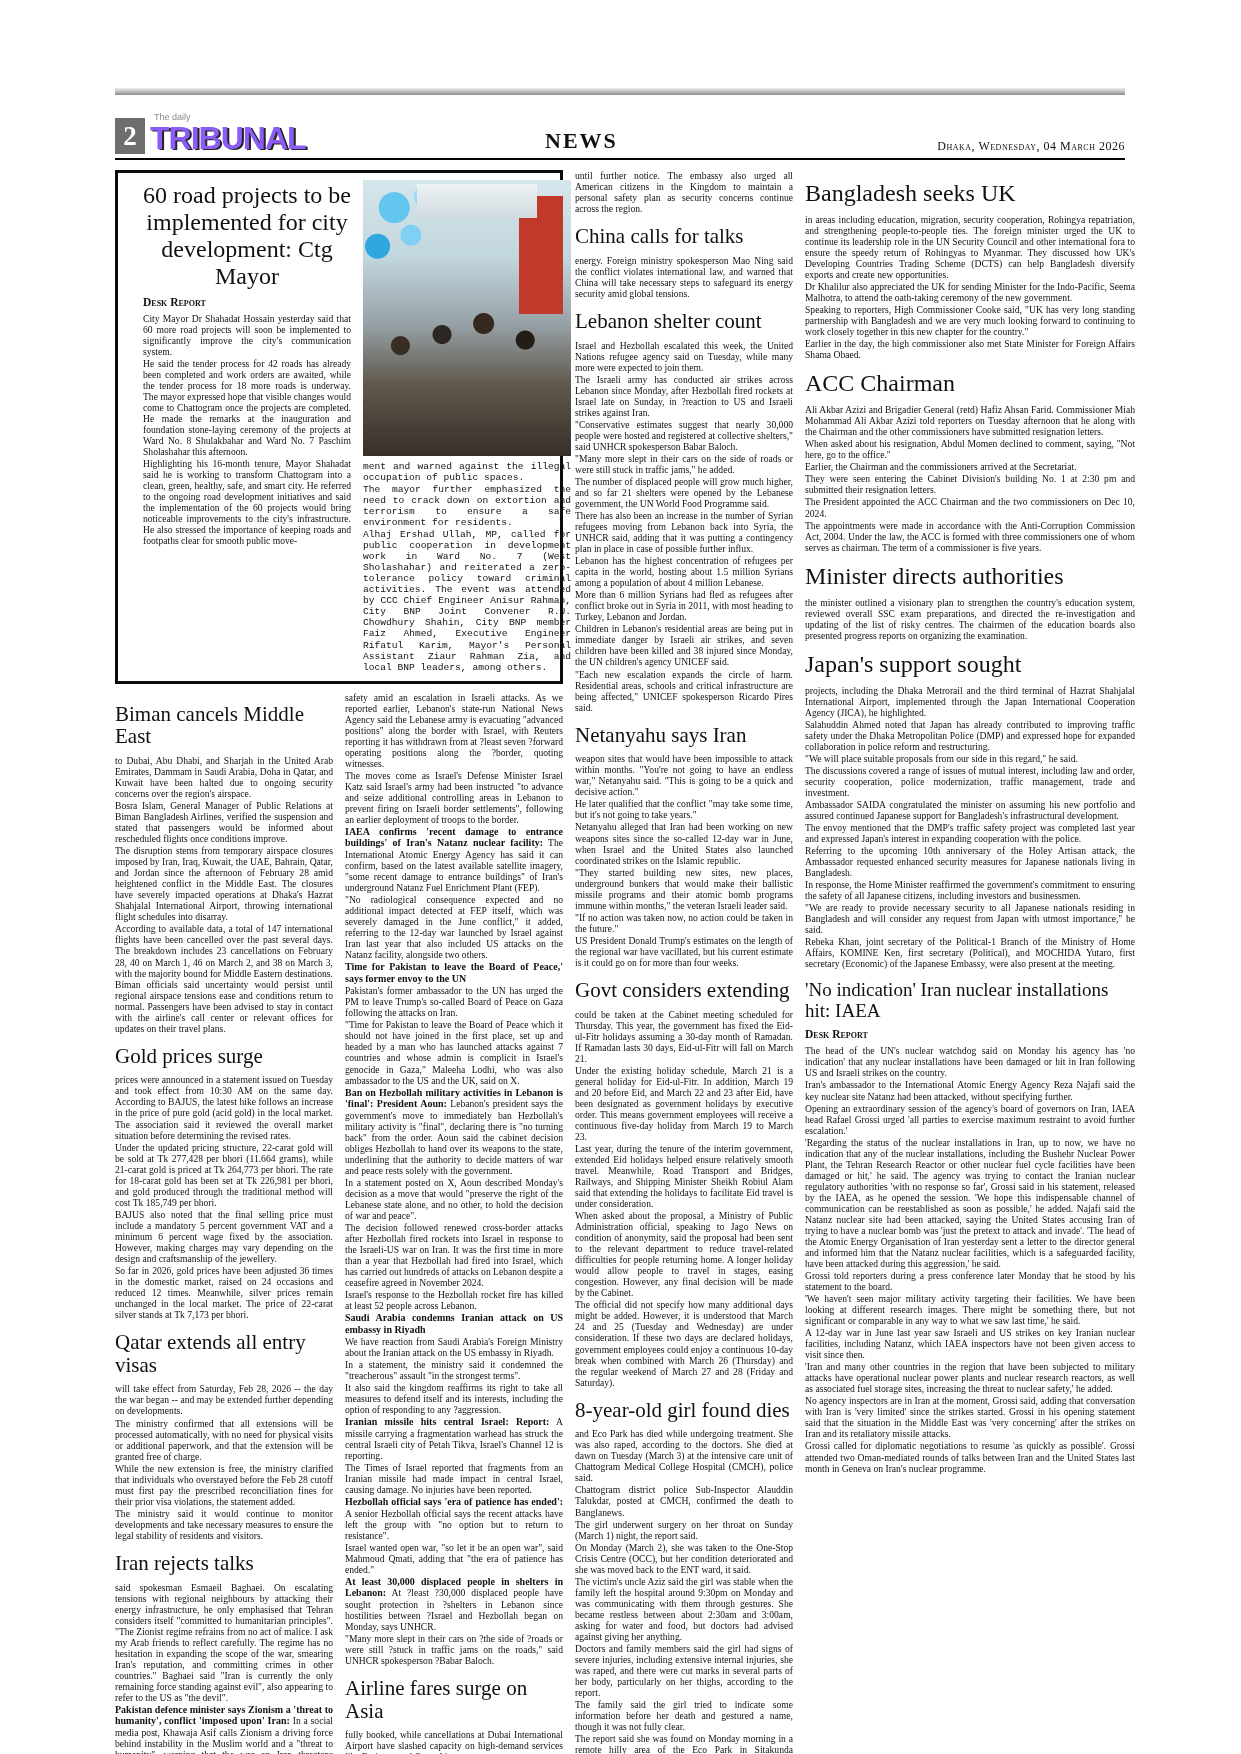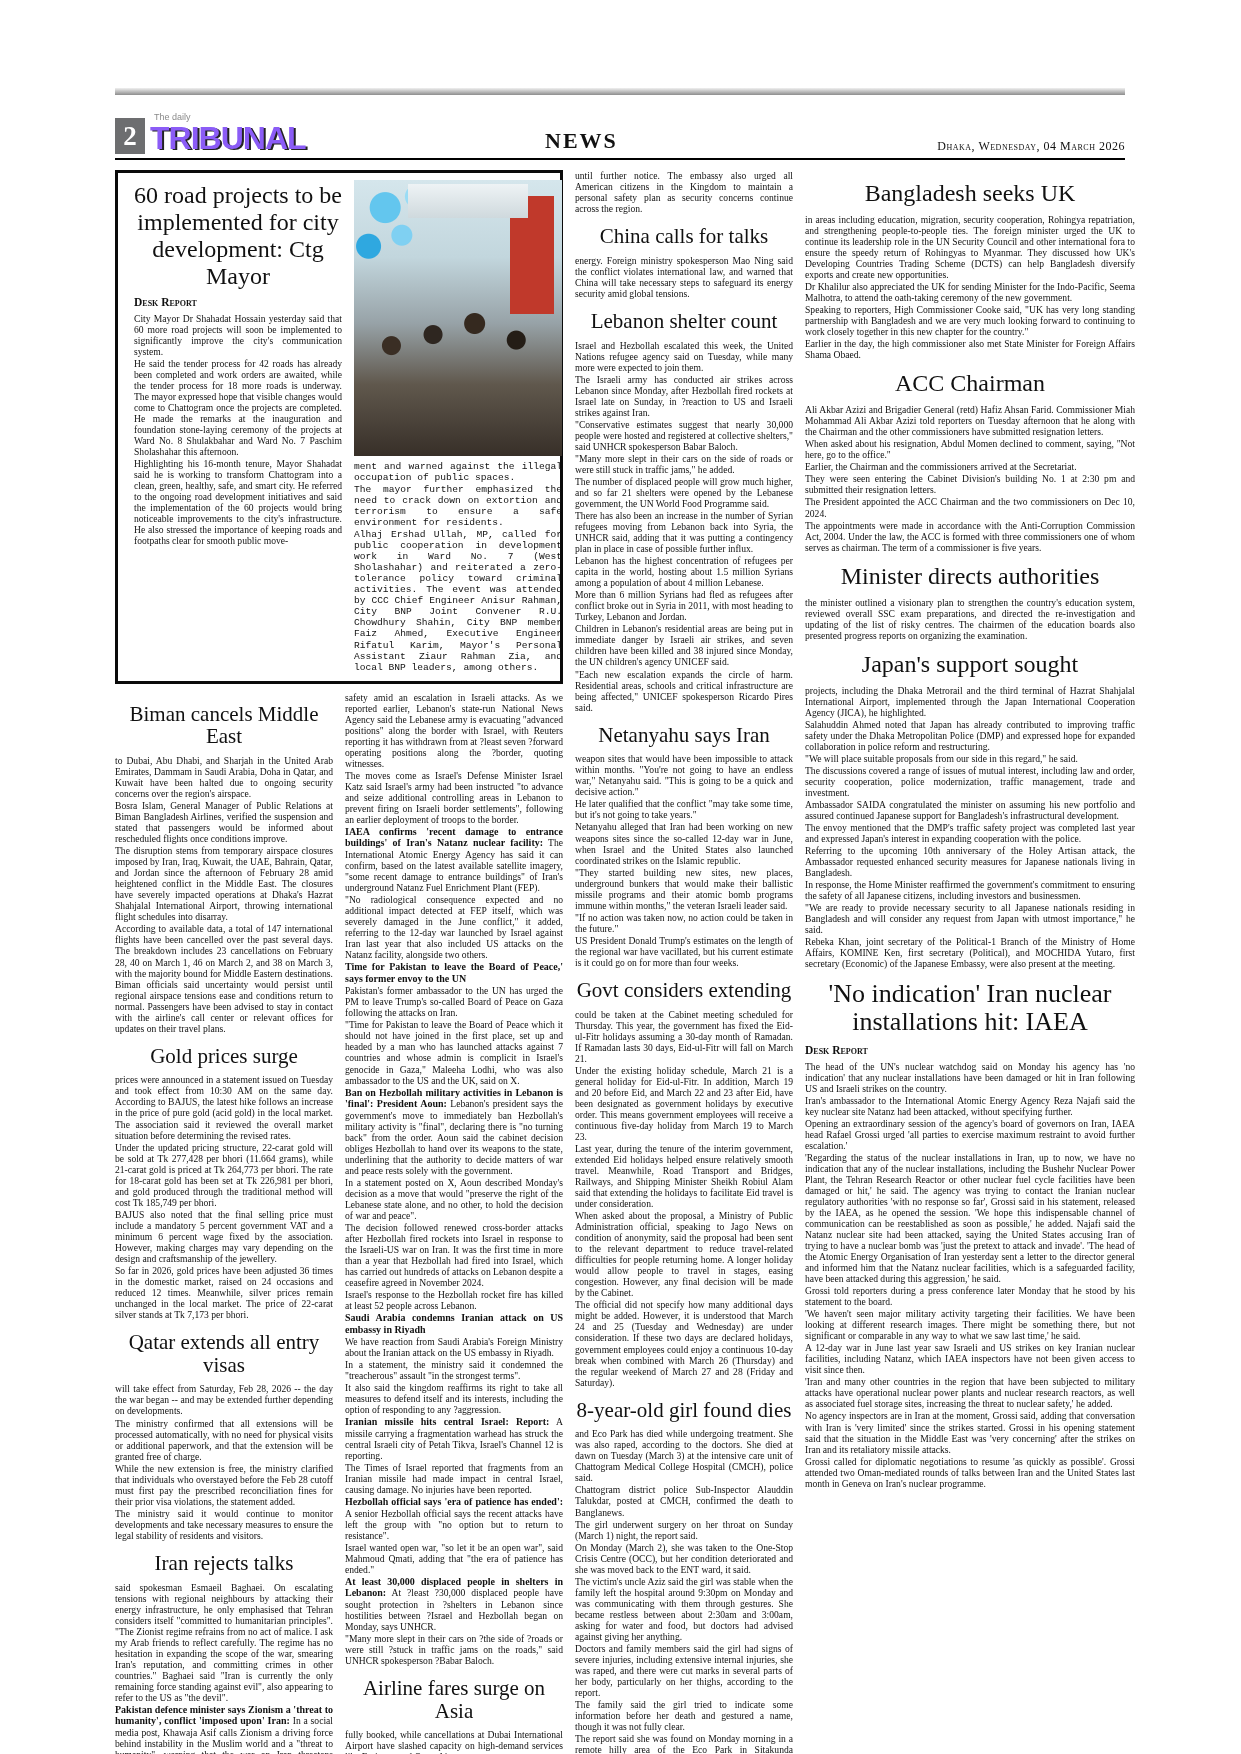--- a/index.html
+++ b/index.html
@@ -18,28 +18,28 @@
   .tribunal{font-family:"Liberation Sans",sans-serif;font-weight:bold;font-size:32px;
          color:#8b5cf6;letter-spacing:-1px;text-shadow:2px 1px 0 #232323;}
   .section{font-size:22px;font-weight:bold;letter-spacing:2px;transform:translateX(-40px);margin-top:30px;}
   .dateline{font-variant:small-caps;font-size:12px;letter-spacing:.5px;}
   .main{display:flex;gap:12px;margin:10px 116px 0 115px;}
   .colwrap{width:448px;flex:none;}
   .two{display:flex;gap:12px;}
   .col{width:218px;flex:none;}
   .col3{width:218px;flex:none;}
   .col4{width:330px;flex:none;}
-  .lead-box{border:3px solid #0a0a0a;padding:7px 16px;display:flex;gap:12px;margin-bottom:8px;}
+  .lead-box{border:3px solid #0a0a0a;padding:7px 25px;display:flex;gap:12px;margin-bottom:8px;}
   .lead-l{width:208px;flex:none;}
   .lead-r{width:208px;flex:none;font-family:Liberation Mono, monospace;}
   .lead-hl{font-size:24px;text-align:center;line-height:1.12;margin:2px 0 6px;}
   .byline{font-weight:bold;font-variant:small-caps;font-size:11.5px;margin:0 0 5px;}
-  .hl{font-size:21px;font-weight:400;text-align:center;line-height:1.08;margin:11px 0 7px;}
+  .hl{font-size:21px;font-weight:400;text-align:left;line-height:1.08;margin:11px 0 7px;}
   .hl-xl{font-size:24px;}
-  .hl-md{font-size:26px;}
+  .hl-md{font-size:19px;}
   .para{margin:0 0 1px;text-align:justify;font-size:9.6px;line-height:1.15;}
   .para b{font-size:10px;margin-top:11px;}
   .article{break-inside:avoid;}
   .photo{width:208px;height:276px;position:relative;margin-bottom:5px;
     background:
       radial-gradient(circle at 15% 10%, #63c6ee 0 15px, rgba(0,0,0,0) 16px),
       radial-gradient(circle at 30% 6%, #9adcf5 0 11px, rgba(0,0,0,0) 12px),
       radial-gradient(circle at 7% 24%, #2fa8e0 0 12px, rgba(0,0,0,0) 13px),
       radial-gradient(circle at 23% 20%, #7fd0f2 0 10px, rgba(0,0,0,0) 11px),
       radial-gradient(circle at 38% 56%, #2e2620 0 9px, rgba(0,0,0,0) 10px),

